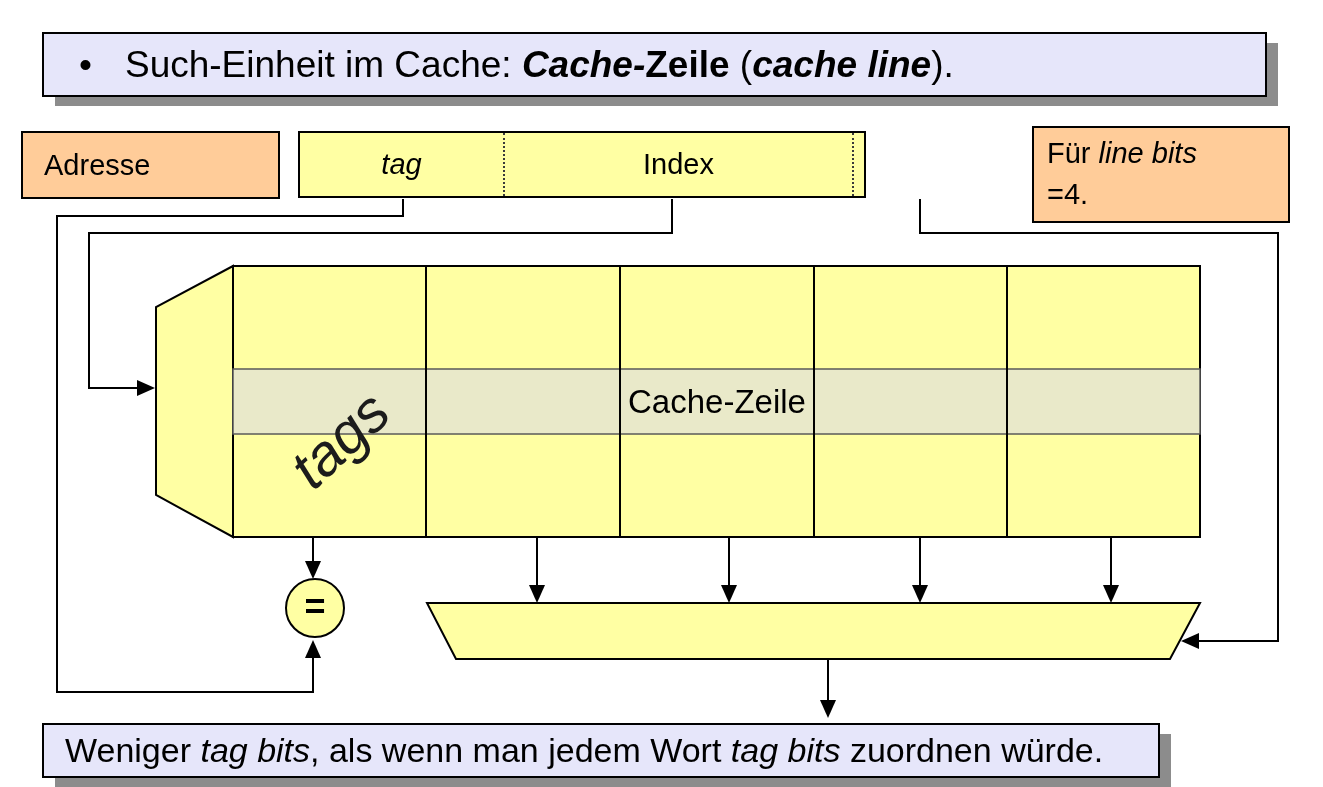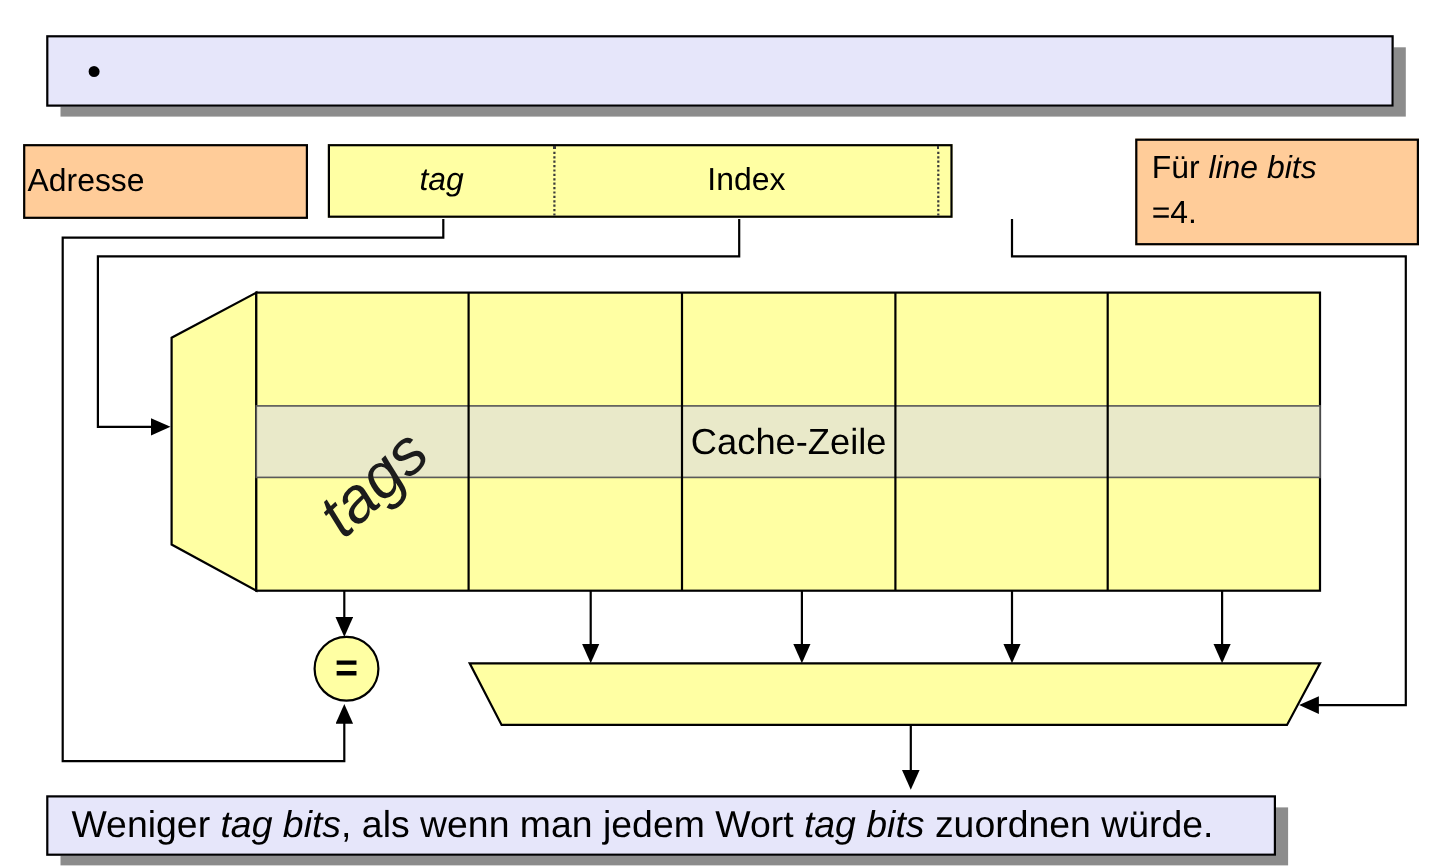--- a/index.html
+++ b/index.html
@@ -33,21 +33,21 @@
   .bi { font-weight:bold; font-style:italic; }
   .b  { font-weight:bold; }
   .i  { font-style:italic; }
 
   .obox {
     position:absolute;
     background: var(--orange);
     border: 2px solid #000;
     font-size: 29px;
   }
-  .adresse-box { left:21px; top:131px; width:259px; height:68px; display:flex; align-items:center; padding-left:2px; }
+  .adresse-box { left:21px; top:131px; width:259px; height:68px; display:flex; align-items:center; padding-left:21px; }
   .fuer-box { left:1032px; top:126px; width:258px; height:97px; padding:5px 0 0 13px; line-height:41px; }
 
   .addr-bar {
     position:absolute; left:298px; top:131px; width:568px; height:67px;
     background: var(--yellow);
     border:2px solid #000;
     display:flex;
   }
   .addr-seg { height:100%; display:flex; align-items:center; justify-content:center; font-size:29px; }
   .seg-tag   { width:203px; font-style:italic; }
@@ -106,20 +106,21 @@
     <polyline class="wire" marker-end="url(#ah)" points="537,537 537,586"></polyline>
     <polyline class="wire" marker-end="url(#ah)" points="729,537 729,586"></polyline>
     <polyline class="wire" marker-end="url(#ah)" points="920,537 920,586"></polyline>
     <polyline class="wire" marker-end="url(#ah)" points="1111,537 1111,586"></polyline>
 
     <polyline class="wire" marker-end="url(#ah)" points="828,659 828,701"></polyline>
   </svg>
 
   <div class="banner top-banner">
     <span class="bullet">•</span>
+    <span><span>Such-Einheit im Cache: </span><span class="bi">Cache-</span><span class="b">Zeile</span><span> (</span><span class="bi">cache line</span><span>).</span></span>
   </div>
 
   <div class="obox adresse-box">
     <span>Adresse</span>
   </div>
 
   <div class="addr-bar">
     <div class="addr-seg seg-tag">
       <span>tag</span>
     </div>

